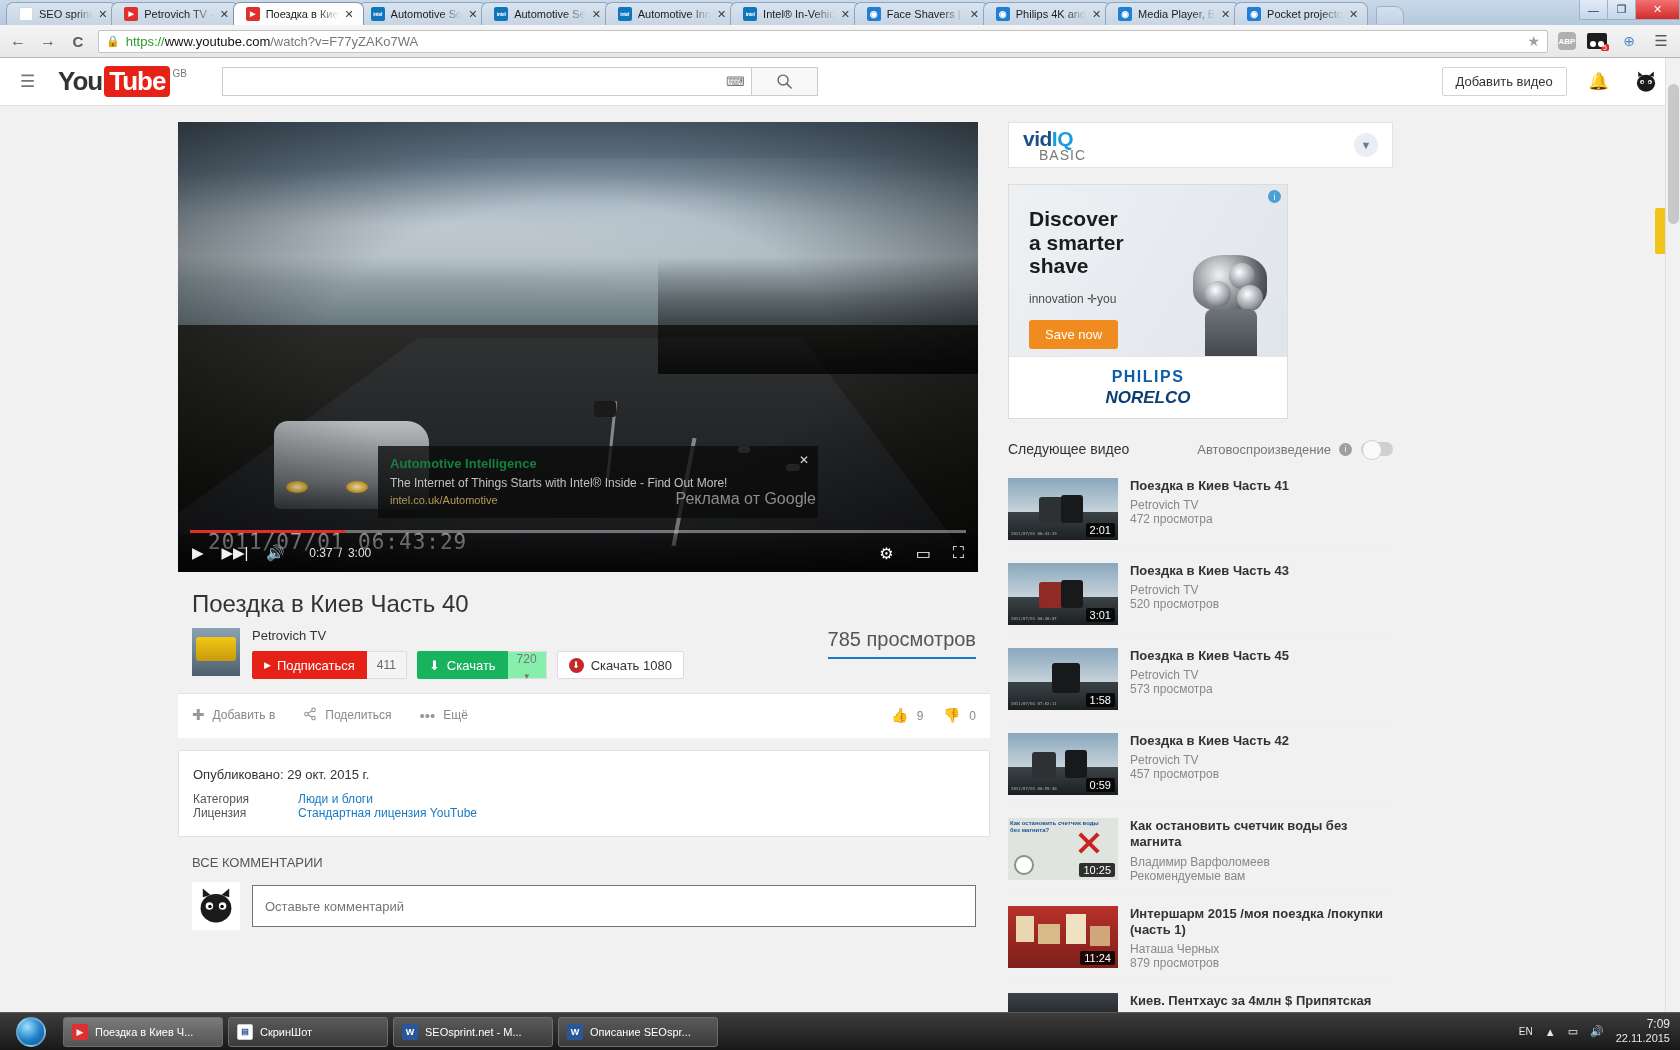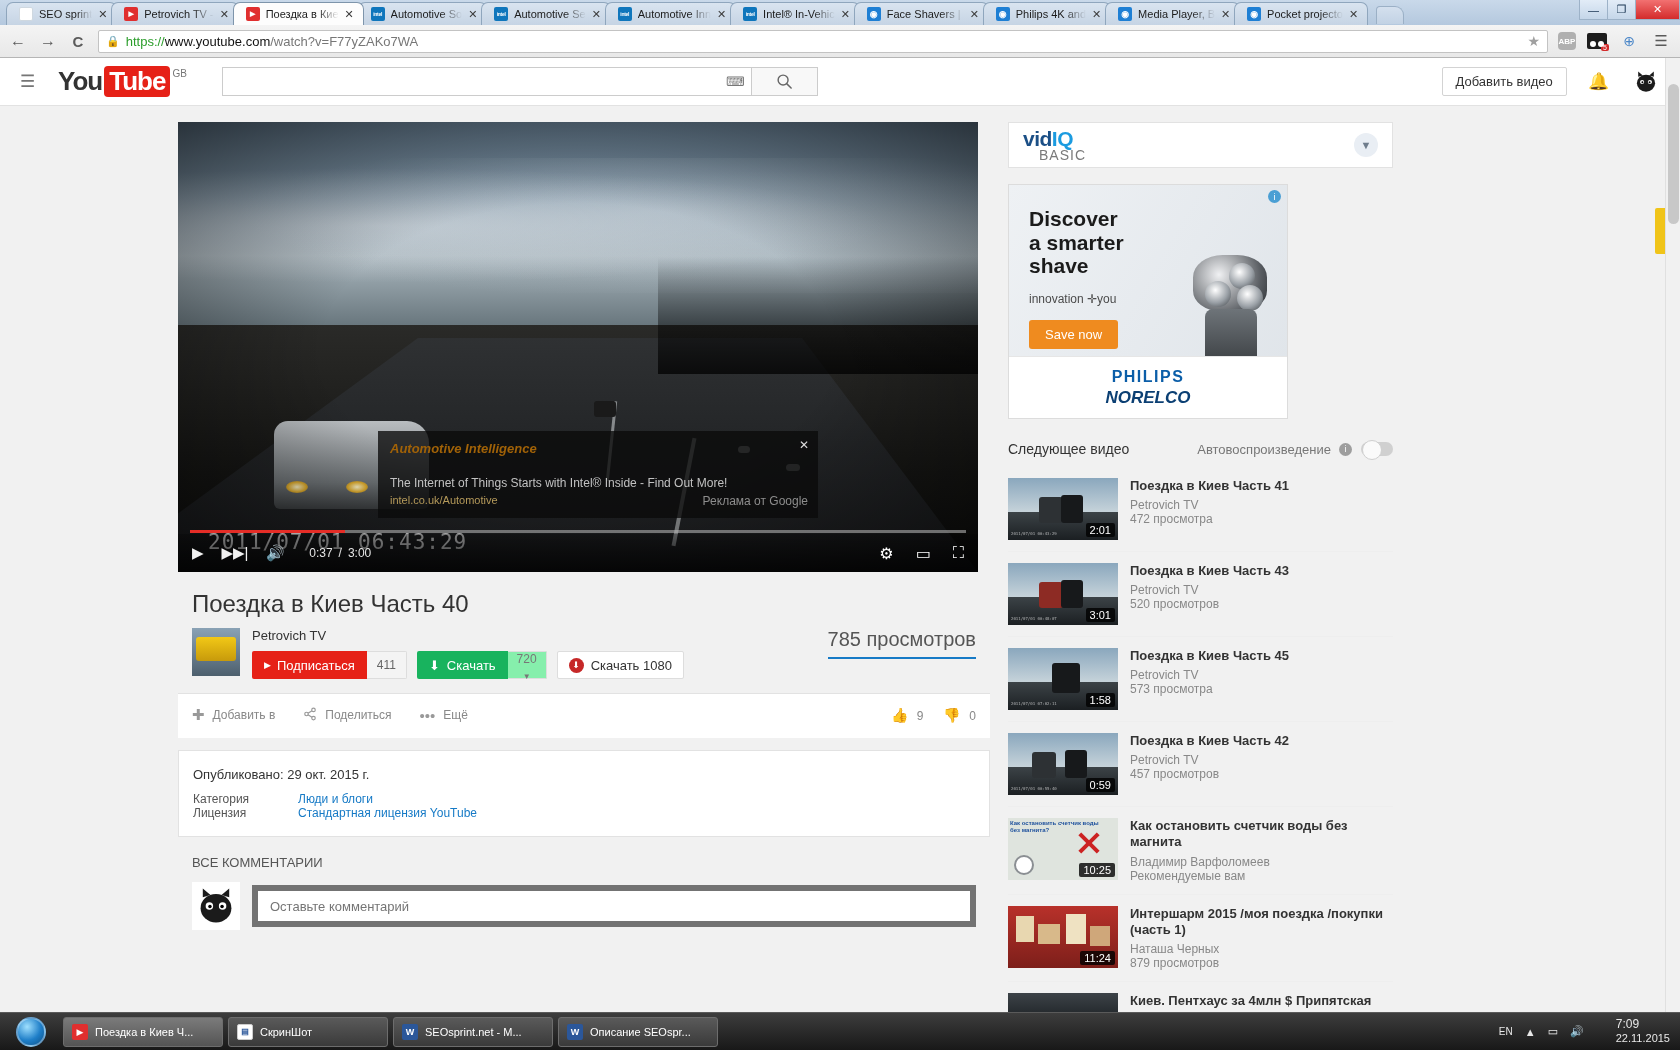--- a/index.html
+++ b/index.html
@@ -234,28 +234,28 @@
     position:absolute; inset:0;
     background: radial-gradient(ellipse at center, rgba(0,0,0,0) 45%, rgba(0,0,0,.55) 100%);
   }
   .ad-overlay {
     position:absolute; left: 25%; bottom: 54px;
     width: 55%;
     background: rgba(10,10,10,.78);
     padding: 10px 12px 12px 12px;
     color: #ddd;
   }
-  .ad-overlay .ad-title { font-size: 13px; font-weight: bold; color:#a16207; margin-bottom:20px;font-style:italic; }
+  .ad-overlay .ad-title { font-size: 13px; font-weight: bold; color:#15803d; margin-bottom:5px; }
   .ad-overlay .ad-sub { font-size: 12px; color:#c2c2c2; margin-bottom: 4px; }
   .ad-overlay .ad-url { font-size: 11px; color:#b59a5a; }
   .ad-overlay .ad-close {
     position:absolute; right: 9px; top: 7px; color:#ddd; font-size: 12px;
   }
   .ad-overlay .ad-by {
-    position:absolute; right: 10px; bottom: 10px; color:#8d8d8d; font-size: 12px;
+    position:absolute; right: 2px; bottom: 10px; color:#8d8d8d; font-size: 16px;
   }
   .dvr-stamp {
     position:absolute; left: 30px; bottom: 18px;
     font-family:"DejaVu Sans Mono", monospace;
     font-size: 21px; color: rgba(225,225,225,.72);
     letter-spacing: 1px;
   }
   .progress-wrap { position:absolute; left:0; bottom:38px; width:100%; height:4px; }
   .progress-bar { position:absolute; left: 12px; top:0; width: 97%; height:3px; background: rgba(190,190,190,.55); }
   .progress-played { position:absolute; left: 12px; top:0; height:3px; background:#e52d27; }
@@ -340,21 +340,21 @@
   .meta-row { display:flex; font-size: 12px; }
   .meta-row .k { width: 105px; color:#555; }
   .meta-row .v { color:#167ac6; }
   .comments-head { font-size: 13px; color:#555; text-transform: uppercase; padding: 18px 14px 12px 14px; }
   .comment-box { display:flex; gap: 12px; padding: 0 14px 20px 14px; align-items:center; }
   .cat-avatar {
     width: 48px; height: 48px; flex:0 0 48px; background:#fff;
     display:flex; align-items:center; justify-content:center;
   }
   .comment-input {
-    flex: 1 1 auto; height: 42px; border:6px solid #737373; background:#fff;
+    flex: 1 1 auto; height: 42px; border:1px solid #737373; background:#fff;
     display:flex; align-items:center; padding: 0 12px;
   }
   .comment-input input { border:none; outline:none; width:100%; font-size:13px; color:#999;
     font-family:"Liberation Sans", sans-serif; }
 
   
   .vidiq {
     background:#fff; border:1px solid #e2e2e2;
     height: 46px; display:flex; align-items:center; padding: 0 14px;
   }
@@ -481,21 +481,21 @@
     overflow:hidden; white-space:nowrap;
   }
   .taskitem.active { background: linear-gradient(#7b7b7b, #545454); }
   .ti-ico { width: 16px; height: 16px; flex:0 0 16px; border-radius:2px; display:flex; align-items:center; justify-content:center; font-size:9px; color:#fff;}
   .ti-yt { background:#e02f2f; }
   .ti-doc { background:#fff; color:#2b579a; border:1px solid #ccc; font-size:8px; font-weight:bold;}
   .ti-w { background:#2b579a; color:#fff; font-weight:bold; font-size:9px; }
   .ti-label { overflow:hidden; text-overflow: ellipsis; }
   .tray { margin-left:auto; display:flex; align-items:center; gap: 12px; padding-right: 10px; color:#e8e8e8; font-size: 11px; }
   .tray .lang { font-size: 10px; }
-  .tray .clock { line-height: 1.25; margin-left: 20px; }
+  .tray .clock { text-align: right; line-height: 1.25; }
   .tray .clock .t { font-size: 12px; }
   .tray .clock .d { font-size: 11px; }
 
   
   .vscroll {
     position:absolute; right:0; top:0; width: 15px; bottom: 0;
     background:#f1f1f1; border-left: 1px solid #e0e0e0;
   }
   .vscroll .thumb {
     position:absolute; top: 26px; left: 2px; width: 11px; height: 140px;

